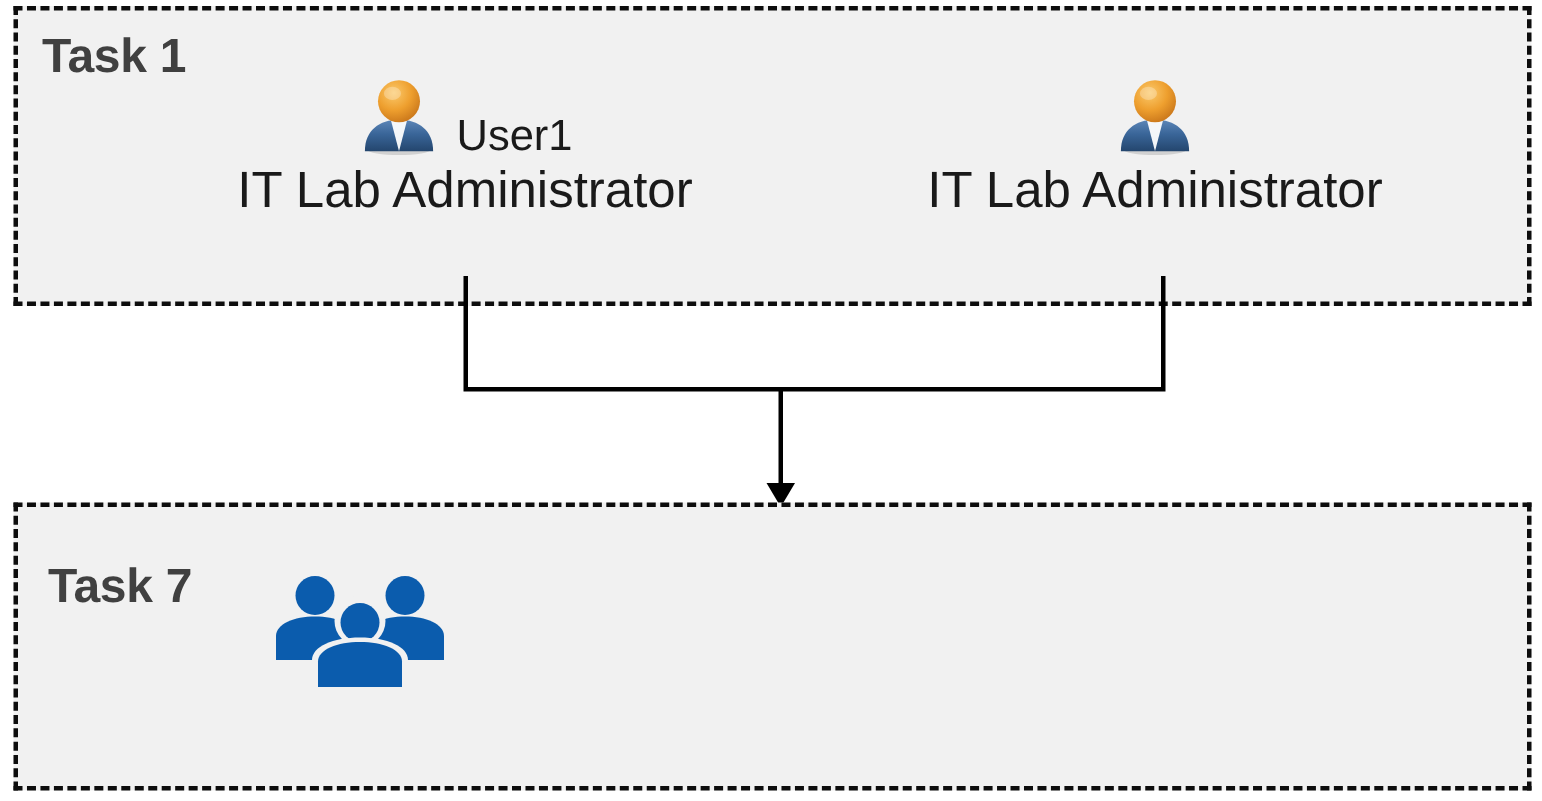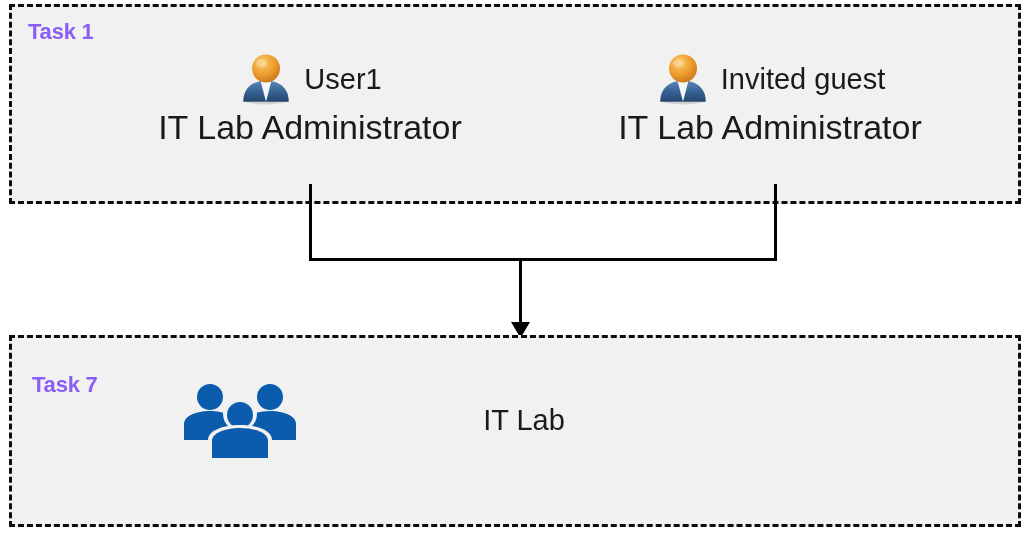--- a/index.html
+++ b/index.html
@@ -30,41 +30,41 @@
   }
   #task2-box {
     left: 9px;
     top: 335px;
     width: 1012px;
     height: 192px;
   }
 
   .task-label {
     position: absolute;
-    color: #8b5cf6;
+    color: #404040;
     font-weight: bold;
-    font-size: 22px;
+    font-size: 32px;
     letter-spacing: -0.2px;
     white-space: nowrap;
     text-align: right;
   }
   #task1-label { left: 28px; top: 19px; }
   #task2-label { left: 32px; top: 372px; }
 
   
   .person-block {
     position: absolute;
     text-align: center;
   }
   #person-block-user1 { left: 110px; top: 52px; width: 400px; }
   #person-block-guest { left: 570px; top: 52px; width: 400px; }
 
   .person-row {
     display: flex;
-    align-items: center;
+    align-items: flex-end;
     justify-content: center;
     gap: 10px;
     height: 54px;
   }
   .person-name {
     font-size: 29px;
     color: #1a1a1a;
     white-space: nowrap;
     line-height: 1;
   }
@@ -158,21 +158,20 @@
             <stop offset="100%" stop-color="#24466E"></stop>
           </linearGradient>
         </defs>
         <ellipse cx="32" cy="57" rx="24" ry="4" fill="#000" opacity="0.13"></ellipse>
         <path d="M6 58 C6 42 17 34 32 34 C47 34 58 42 58 58 Z" fill="url(#bodyG2)"></path>
         <path d="M26 35 L32 58 L38 35 C36 33 28 33 26 35 Z" fill="#FFFFFF" opacity="0.94"></path>
         <circle cx="32" cy="20" r="16" fill="url(#headG2)"></circle>
         <ellipse cx="27" cy="14" rx="6.5" ry="5" fill="#FFFFFF" opacity="0.28"></ellipse>
       </svg>
     </span>
-    <span class="person-name">Invited guest</span>
   </div>
   <div class="person-role">IT Lab Administrator</div>
 </div>
 
 <svg id="connector" viewBox="0 0 1028 534" xmlns="http://www.w3.org/2000/svg">
   <g stroke="#000000" stroke-width="3" fill="none">
     <path d="M310.5 184 L310.5 259.5 L775.5 259.5 L775.5 184"></path>
     <path d="M520.5 259 L520.5 327"></path>
   </g>
   <polygon points="520.5,338 511,322 530,322" fill="#000000"></polygon>
@@ -194,15 +193,15 @@
         <path d="M64 62 L64 46 C64 38 76 33 90 33 C104 33 116 38 116 46 L116 62 Z"></path>
 
         <circle cx="60" cy="36" r="17" fill="#F1F1F1"></circle>
         <circle cx="60" cy="37" r="13"></circle>
         <path d="M28 82 L28 62 C28 53 42 47 60 47 C78 47 92 53 92 62 L92 82 Z" fill="#F1F1F1"></path>
         <path d="M32 80 L32 63 C32 55 45 50 60 50 C75 50 88 55 88 63 L88 80 Z"></path>
       </g>
     </svg>
   </span>
   <span id="group-name">
-    <span>IT Lab</span><br>
+    <br>
   </span>
 </div>
 
 </body></html>

